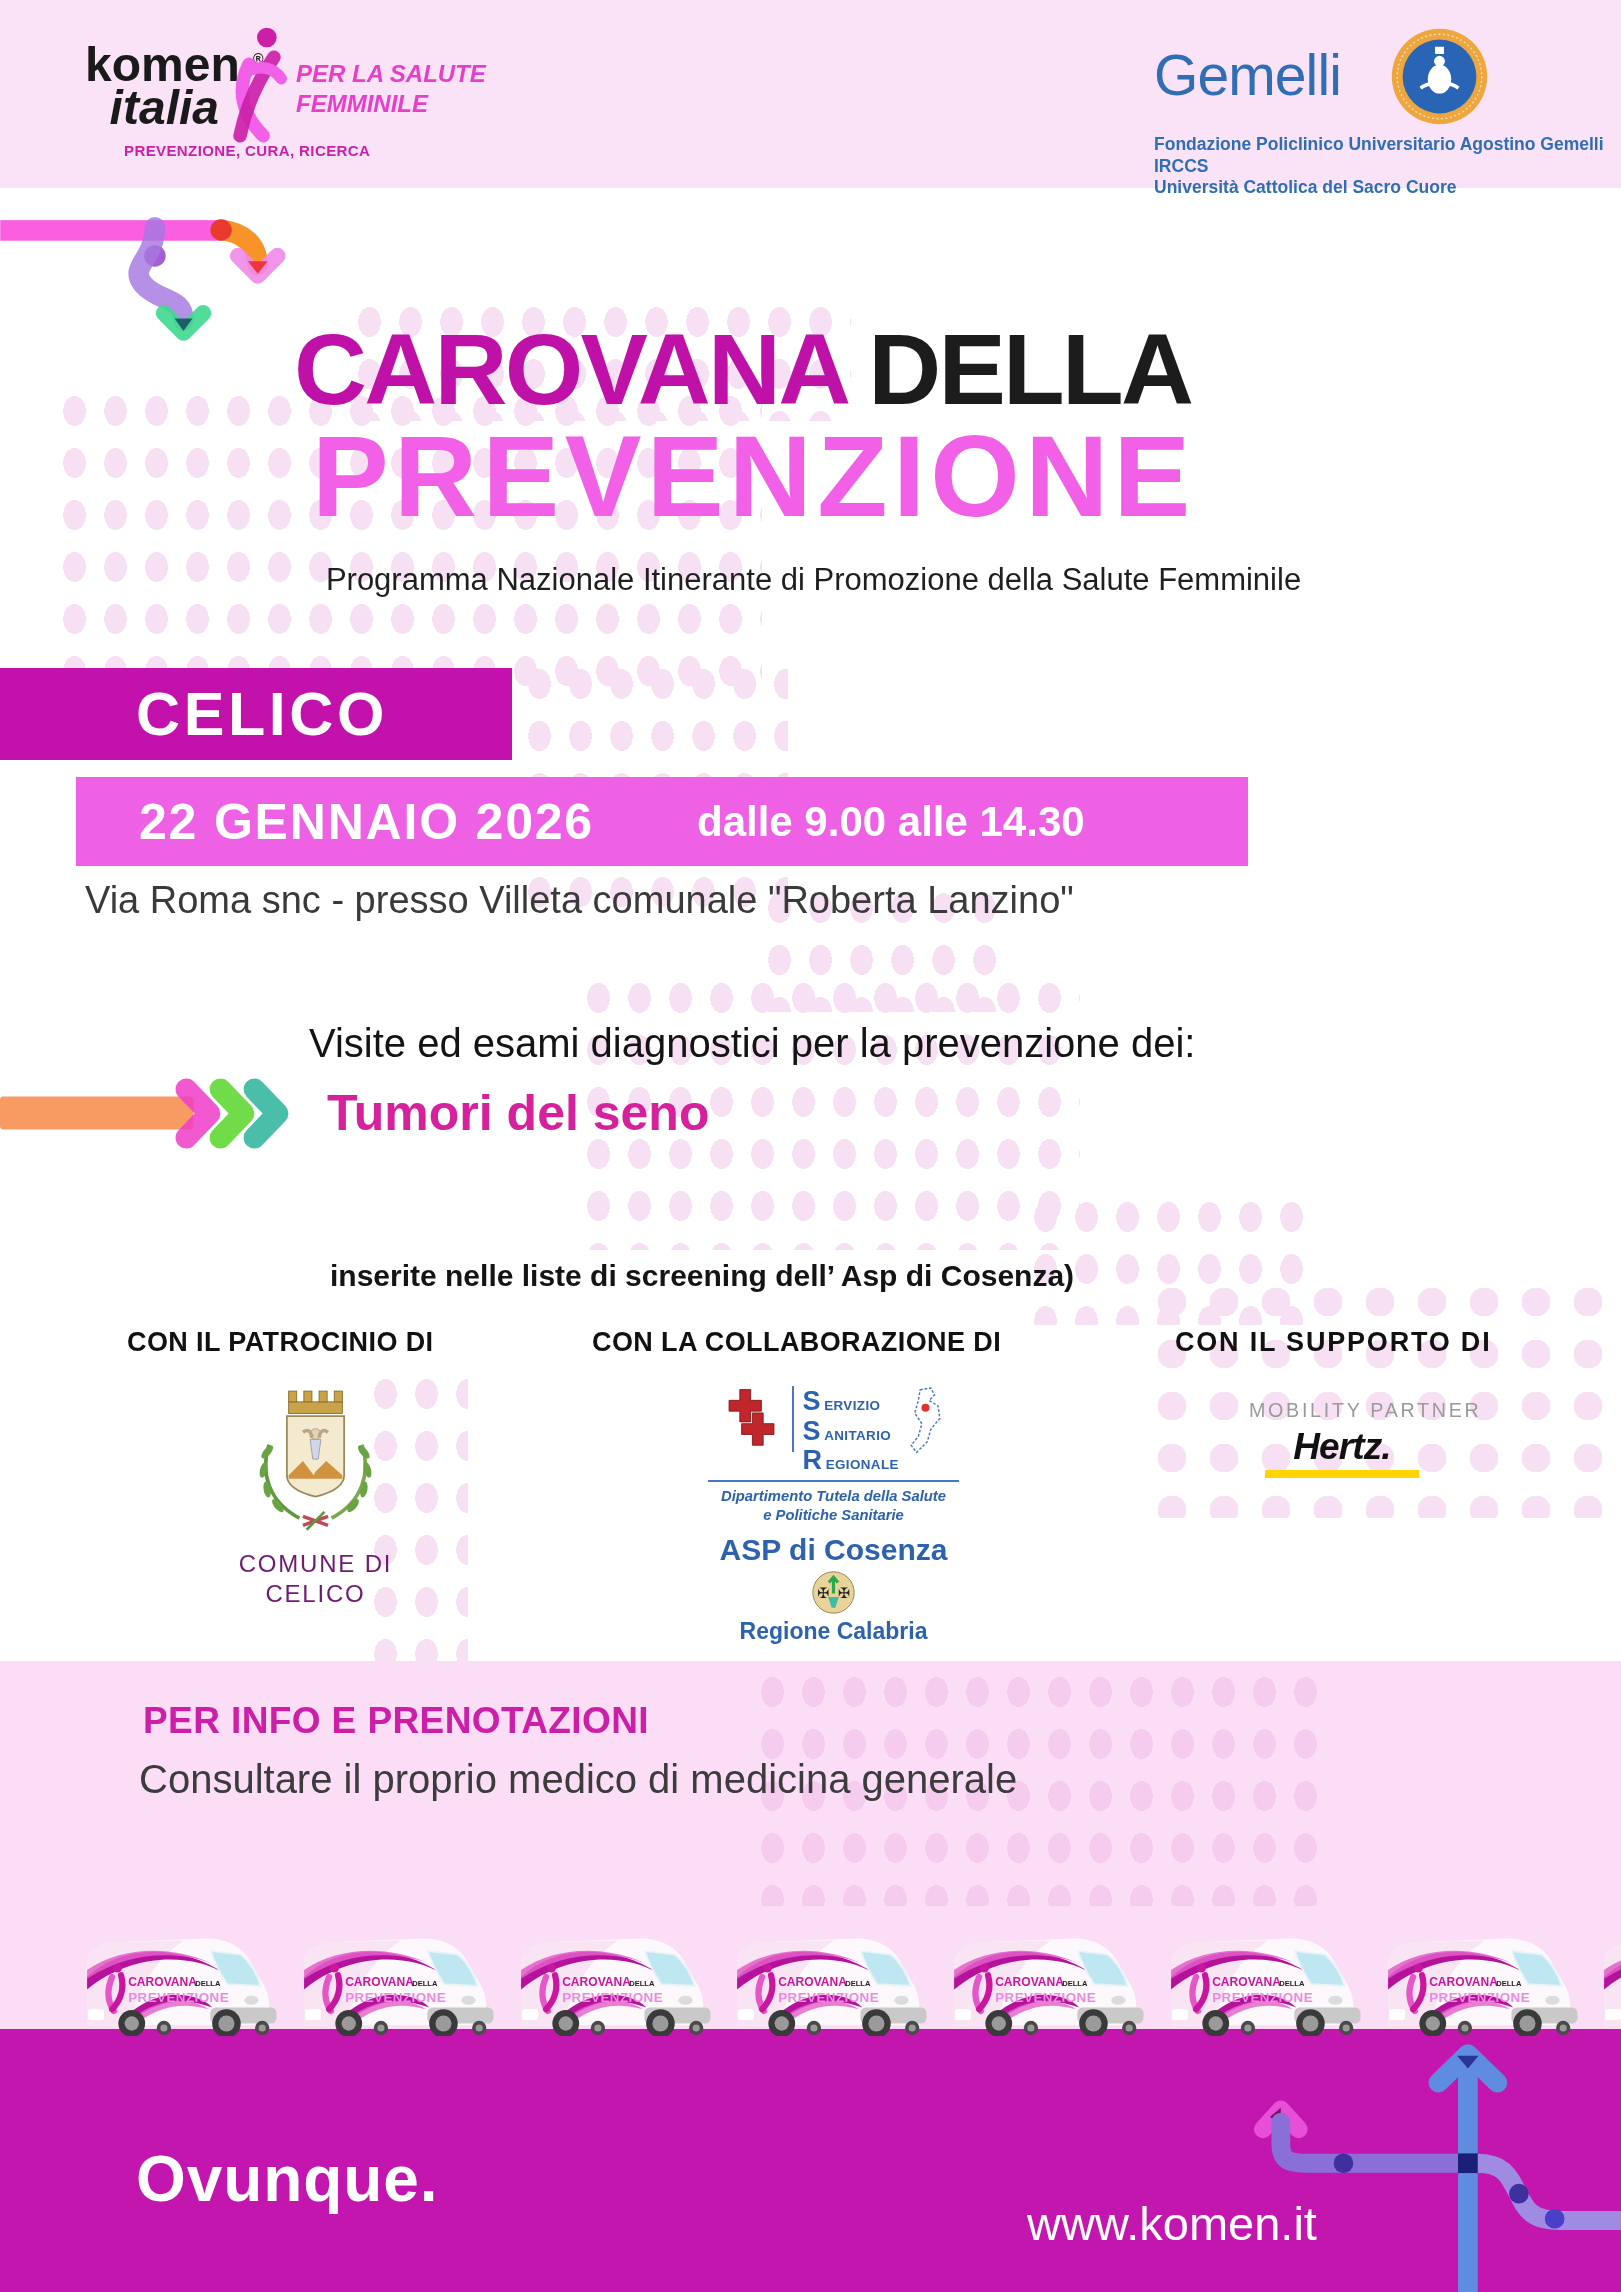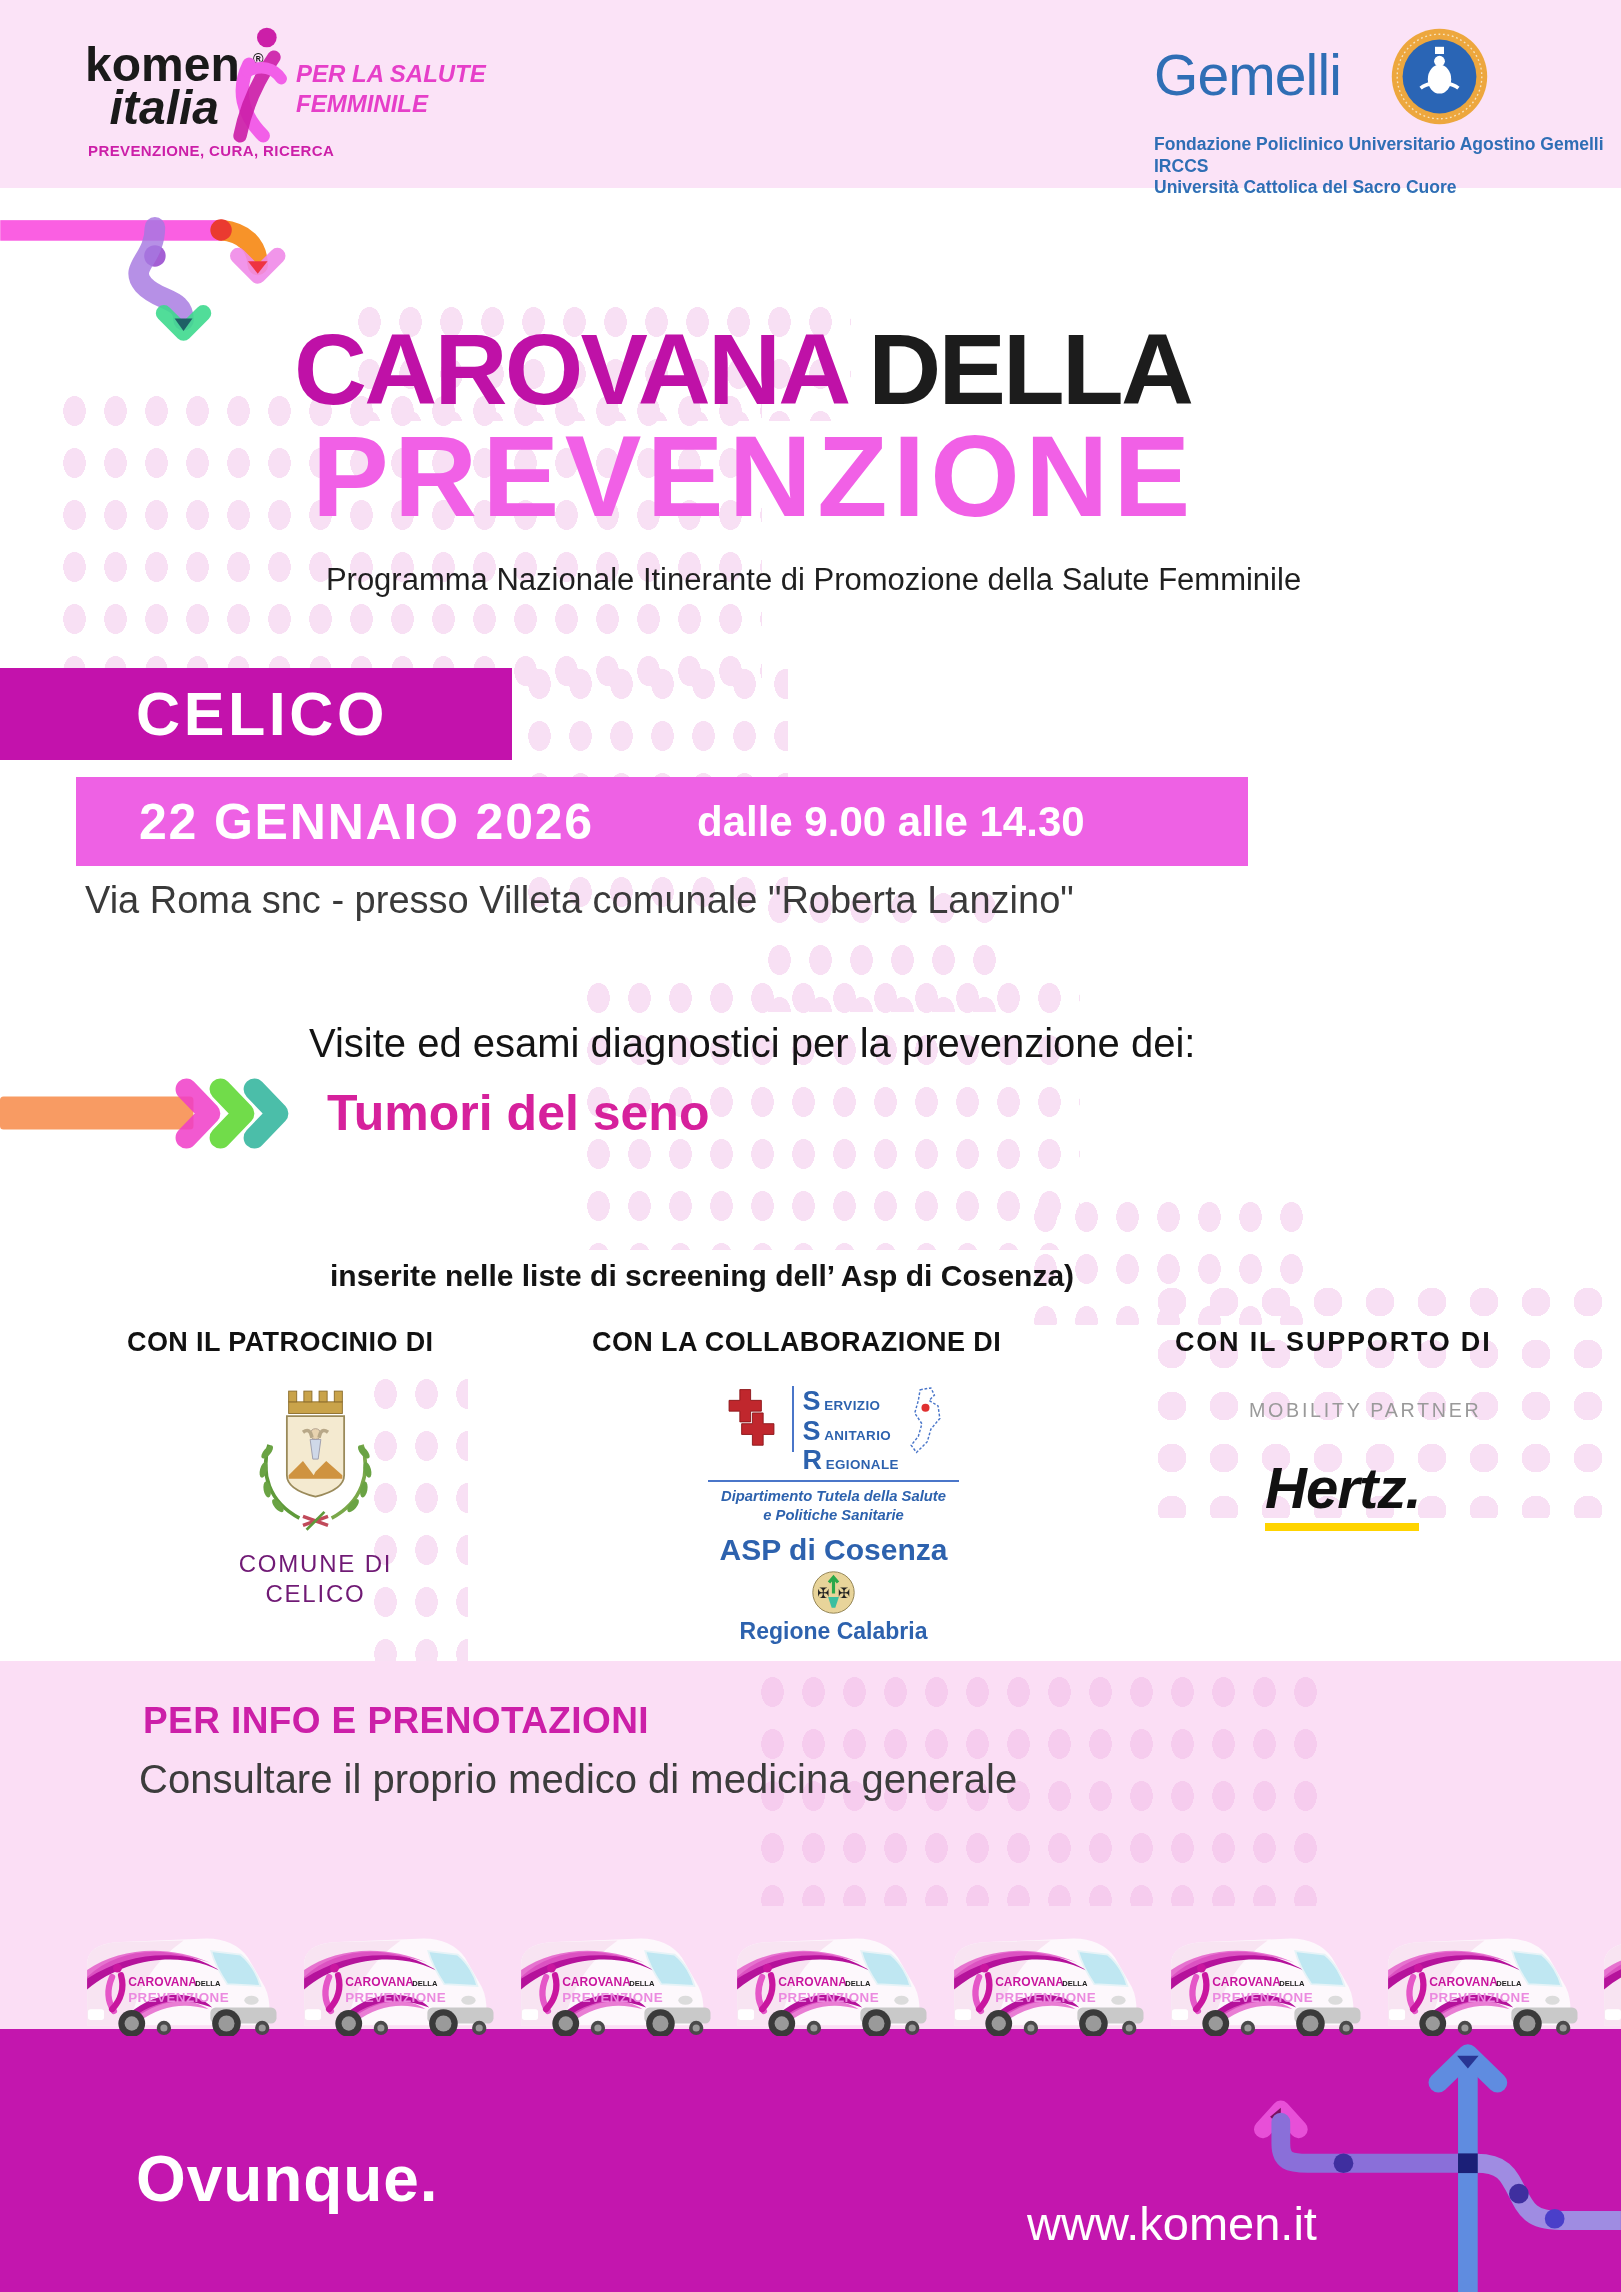--- a/index.html
+++ b/index.html
@@ -14,21 +14,21 @@
   .band-footer{left:0;top:2029px;width:1621px;height:264px;background:#c316ae;z-index:1;}
   
   .dots{z-index:0;background-image:radial-gradient(ellipse 18px 24px at center,#f8e0f4 62%,transparent 63%);background-size:41px 52px;}
   .dots-big{z-index:0;background-image:radial-gradient(circle 23px at center,#f8e0f4 62%,transparent 63%);background-size:52px 52px;}
   .dots-band{z-index:1;background-image:radial-gradient(ellipse 18px 24px at center,#f6ccee 62%,transparent 63%);background-size:41px 52px;}
   
   .komen-name{font-weight:800;color:#1a1a1a;font-size:48px;line-height:43px;text-align:right;width:134px;}
   .komen-name .it{font-style:italic;}
   .komen-reg{font-size:14.3px;vertical-align:super;}
   .komen-tag-right{color:#e63fc9;font-weight:800;font-style:italic;font-size:24px;line-height:29.6px;}
-  .komen-tag-bottom{color:#cc1fa8;font-weight:800;font-size:15px;letter-spacing:0.4px;}
+  .komen-tag-bottom{color:#cc1fa8;font-weight:800;font-size:15px;letter-spacing:0.4px;margin-left:36px;}
   .gemelli-word{color:#2f6eb5;font-size:57px;font-weight:500;letter-spacing:-0.9px;margin-top:8px;}
   .gemelli-sub{color:#2f6eb5;font-weight:700;font-size:17.5px;line-height:21.5px;}
   
   .t1{font-size:101px;font-weight:800;letter-spacing:-2.7px;white-space:nowrap;}
   .t1 .w1{color:#bf11a7;}
   .t1 .w2{color:#1c1c1c;margin-left:19.7px;}
   .t2{font-size:115px;font-weight:800;letter-spacing:5.4px;color:#f160e6;white-space:nowrap;}
   .subtitle{font-size:31px;font-weight:500;color:#1f1f1f;width:1039px;text-align:center;}
   
   .celico-band{left:0;top:668px;width:512px;height:92px;background:#c312ac;z-index:2;}
@@ -45,21 +45,21 @@
   .col-header{font-size:27px;font-weight:700;color:#111;letter-spacing:0.4px;white-space:nowrap;z-index:2;}
   .crest-caption{font-size:24px;color:#701a75;letter-spacing:1.8px;text-align:center;line-height:30px;}
   .ssr-block{width:269px;text-align:center;z-index:2;}
   .ssr-row{display:flex;align-items:baseline;height:29.6px;}
   .ssr-big{color:#2d62ae;font-weight:800;font-size:27px;}
   .ssr-small{color:#2d62ae;font-weight:700;font-size:13.4px;margin-left:3.6px;letter-spacing:0.4px;}
   .ssr-dip{color:#2d62ae;font-style:italic;font-weight:600;font-size:14.8px;line-height:19px;text-align:center;}
   .asp-name{color:#2d62ae;font-weight:800;font-size:30px;text-align:center;}
   .regione-name{color:#2d62ae;font-weight:800;font-size:23px;text-align:center;}
   .mobility{font-size:19.7px;color:#9a9a9a;letter-spacing:2.7px;font-weight:500;}
-  .hertz-word{font-size:58px;font-weight:800;font-style:italic;color:#111;letter-spacing:-0.9px;margin-top:28px;}
+  .hertz-word{font-size:37px;font-weight:800;font-style:italic;color:#111;letter-spacing:-0.9px;}
   .hertz-bar{width:154px;height:8px;background:#ffd400;margin-top:1.8px;}
   
   .info-header{font-size:37px;font-weight:800;color:#cc1fa8;letter-spacing:0.4px;z-index:2;}
   .info-body{font-size:40px;font-weight:400;color:#3c3c3c;z-index:2;}
   
   .f1{font-size:59px;font-weight:300;color:#fff;letter-spacing:0.9px;white-space:nowrap;}
   .f2{font-size:64px;font-weight:800;color:#fff;letter-spacing:0.9px;white-space:nowrap;}
   .furl{font-size:47px;font-weight:400;color:#fff;white-space:nowrap;}
   .z2{z-index:2;} .z3{z-index:3;}
   .van{position:absolute;top:1927px;width:208px;height:109px;z-index:2;}

